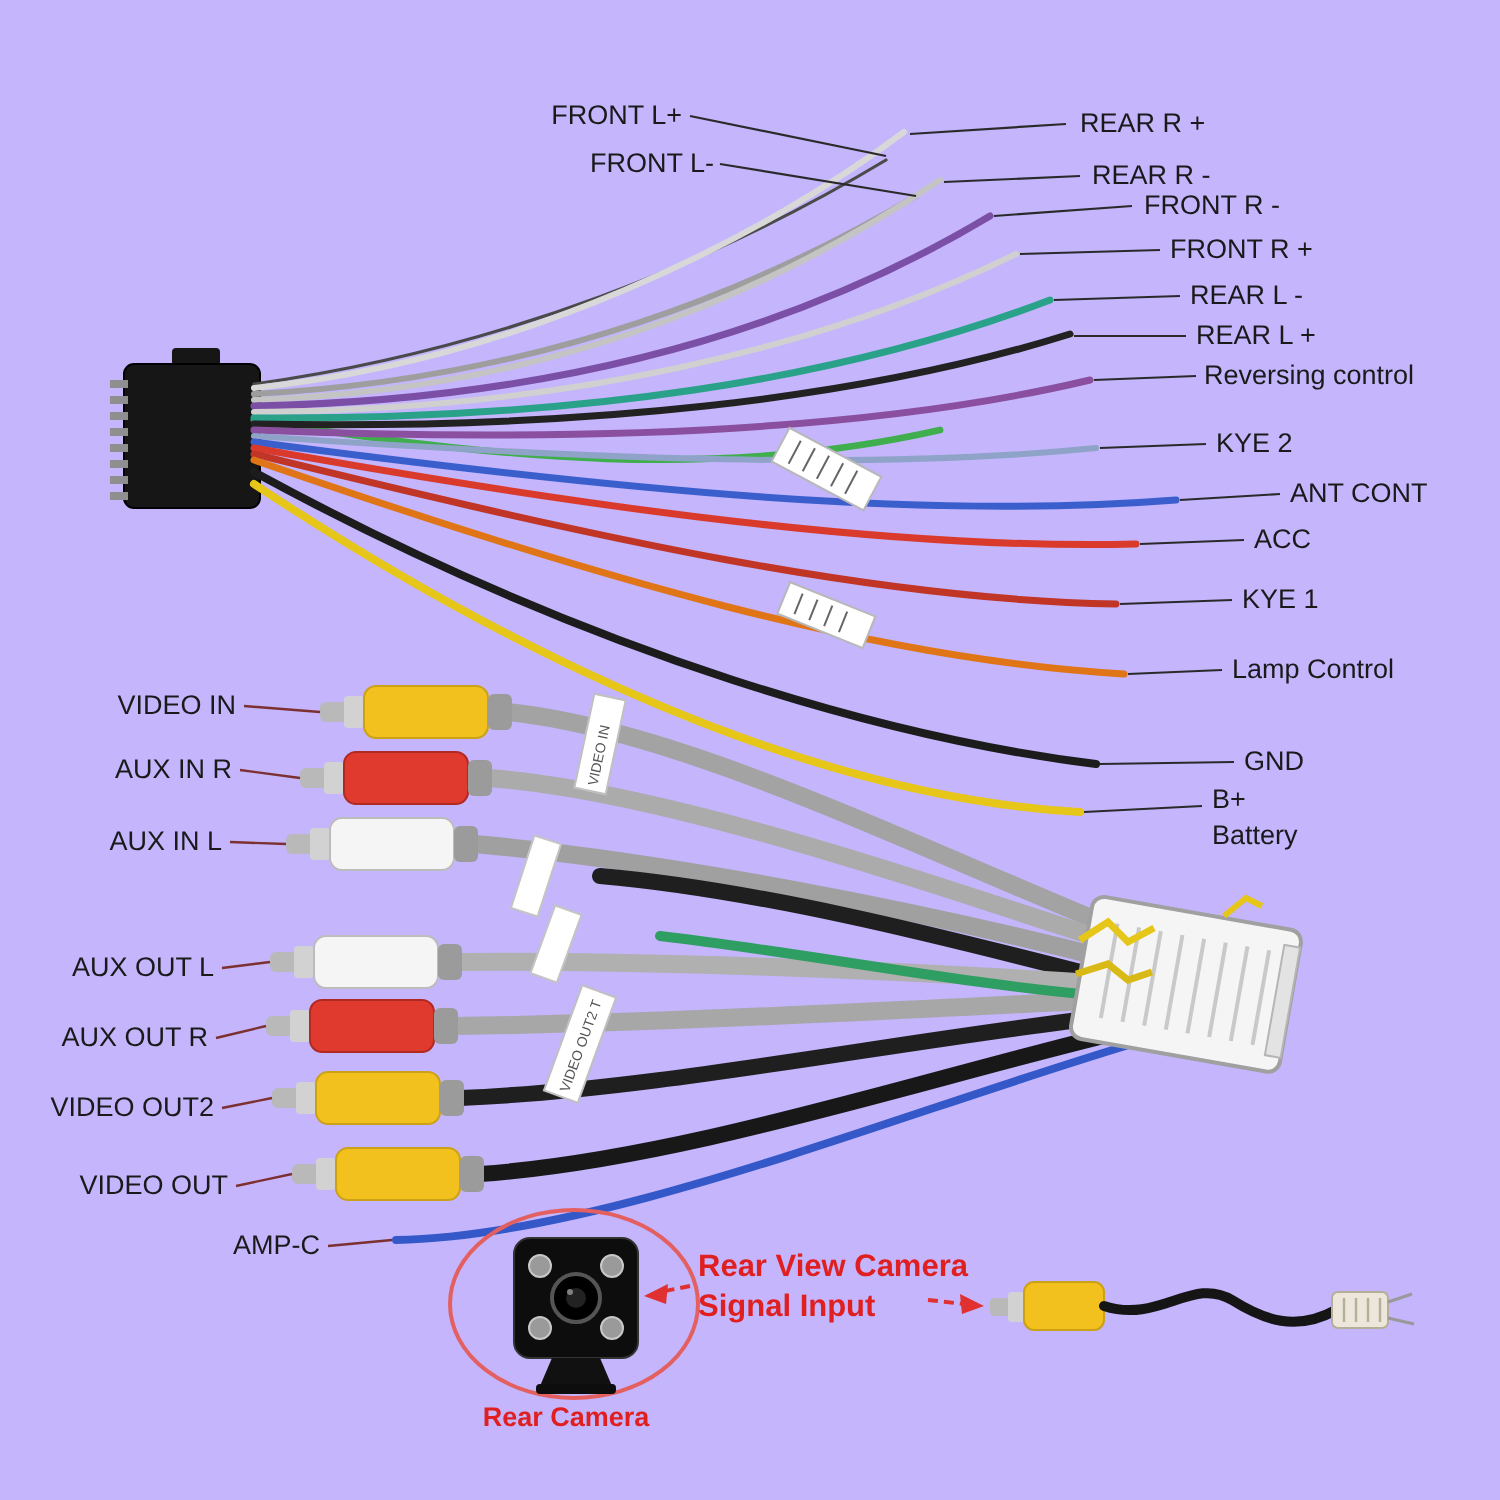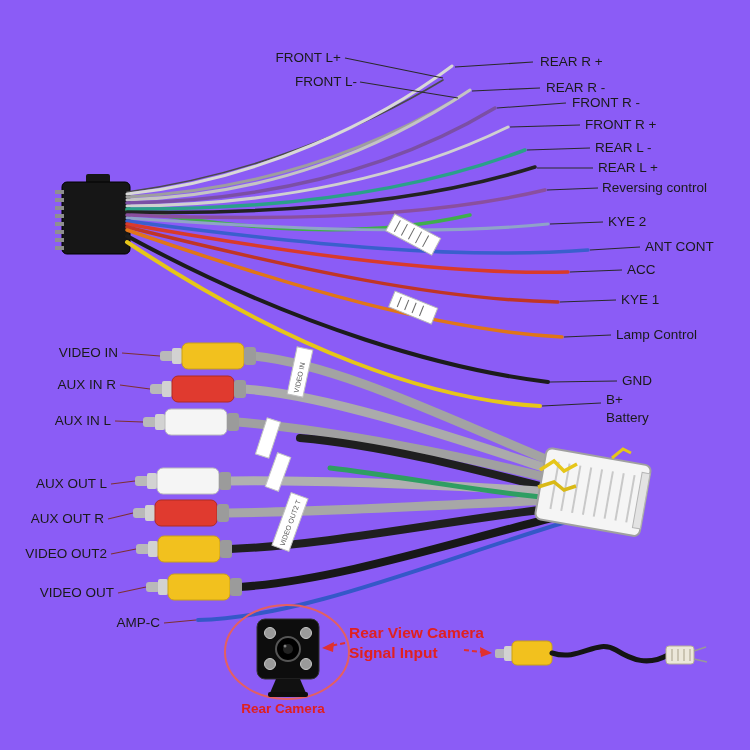--- a/index.html
+++ b/index.html
@@ -1,16 +1,16 @@
 <!DOCTYPE html>
 <html><head>
 <meta charset="utf-8">
 <style>
   html,body{margin:0;padding:0;background:#fff;}
-  #stage{position:relative;width:750px;height:750px;background:#8b5cf6;overflow:hidden;
+  #stage{position:relative;width:750px;height:750px;background:#c4b5fd;overflow:hidden;
          font-family:"Liberation Sans",sans-serif;}
   svg{position:absolute;left:0;top:0;}
   svg text{font-family:"Liberation Sans",sans-serif;font-size:13.5px;fill:#1a1a1a;}
   .lbl-l{text-anchor:end;}
   .lbl-r{text-anchor:start;}
   .red-note{fill:#e02020;font-weight:bold;font-size:15.5px;}
   .cam-caption{fill:#e02020;font-weight:bold;font-size:13.5px;text-anchor:middle;}
   .tag-text{font-size:7px;fill:#555;}
   .leader{stroke:#2a2a2a;stroke-width:1.1;fill:none;}
   .leader-red{stroke:#7d3030;stroke-width:1.2;fill:none;}

